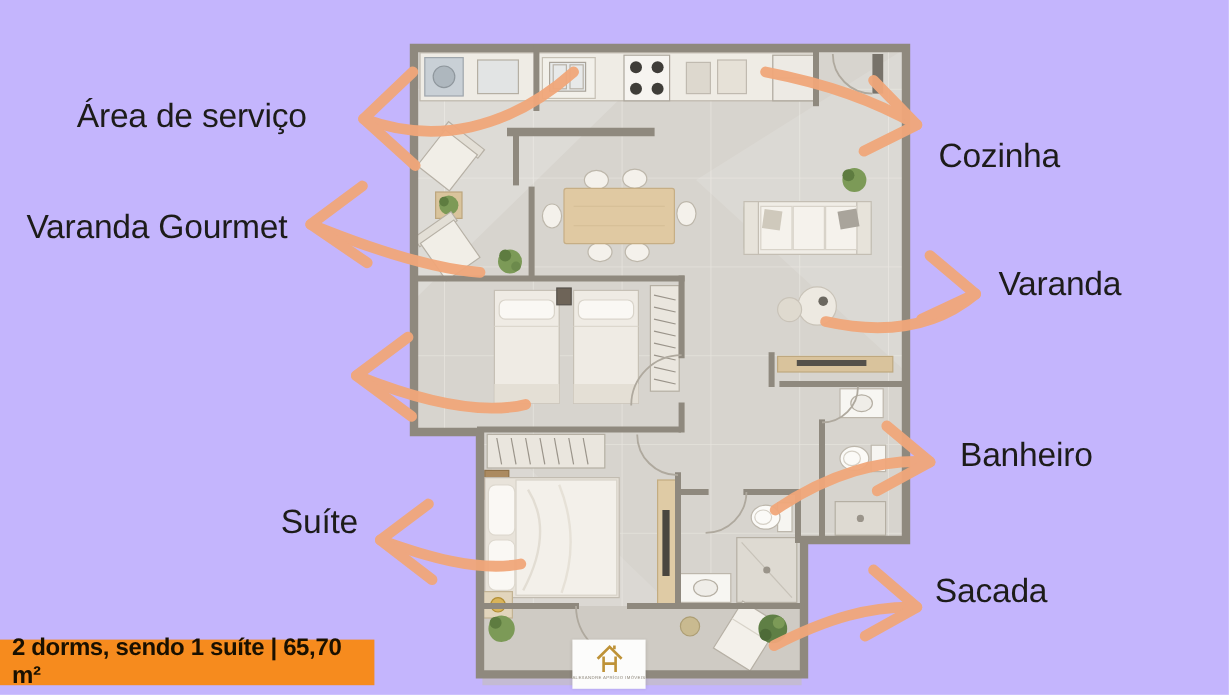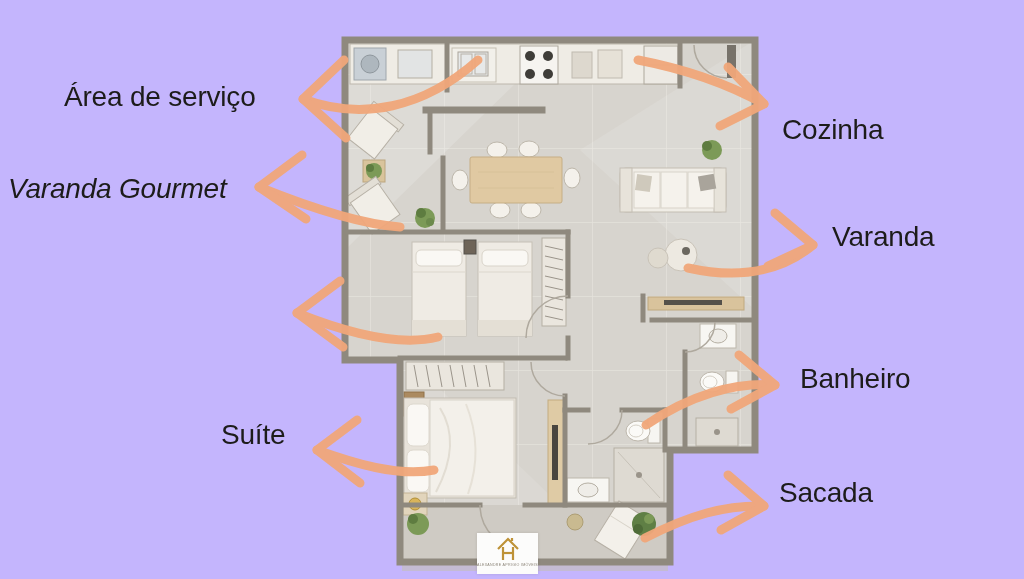--- a/index.html
+++ b/index.html
@@ -267,27 +267,30 @@
         <path d="M775,385 L739,355 M775,385 L731,409"></path>
       </g>
       <g>
         <path d="M645,538 C690,515 725,505 764,506"></path>
         <path d="M764,506 L728,475 M764,506 L721,530"></path>
       </g>
     </g>
   </svg>
 
   <div class="room-label" style="left:64px;top:83px;">Área de serviço</div>
-  <div class="room-label" style="left:8px;top:175px;font-style:italic;">Varanda Gourmet</div>
-  <div class="room-label" style="left:221px;top:421px;text-align:right;">Suíte</div>
+  <div class="room-label" style="left:22px;top:175px;">Varanda Gourmet</div>
+  <div class="room-label" style="left:234px;top:421px;text-align:right;">Suíte</div>
   <div class="room-label" style="left:782px;top:96px;margin-top:20px;">Cozinha</div>
   <div class="room-label" style="left:832px;top:223px;">Varanda</div>
   <div class="room-label" style="left:779px;top:479px;">Sacada</div>
   <div class="room-label" style="left:800px;top:365px;">Banheiro</div>
 
+  <div class="banner">
+    <span>2 dorms, sendo 1 suíte | 65,70 m²</span>
+  </div>
 
   <div class="logo-card">
     <svg width="28" height="26" viewBox="0 0 28 26" aria-hidden="true">
       <g stroke="#BE9237" stroke-width="2.2" fill="none">
         <path d="M4,13 L14,3 L24,13"></path>
         <path d="M18,5 V2"></path>
         <path d="M9,11 V24"></path>
         <path d="M19,11 V24"></path>
         <path d="M9,17 H19"></path>
       </g>

